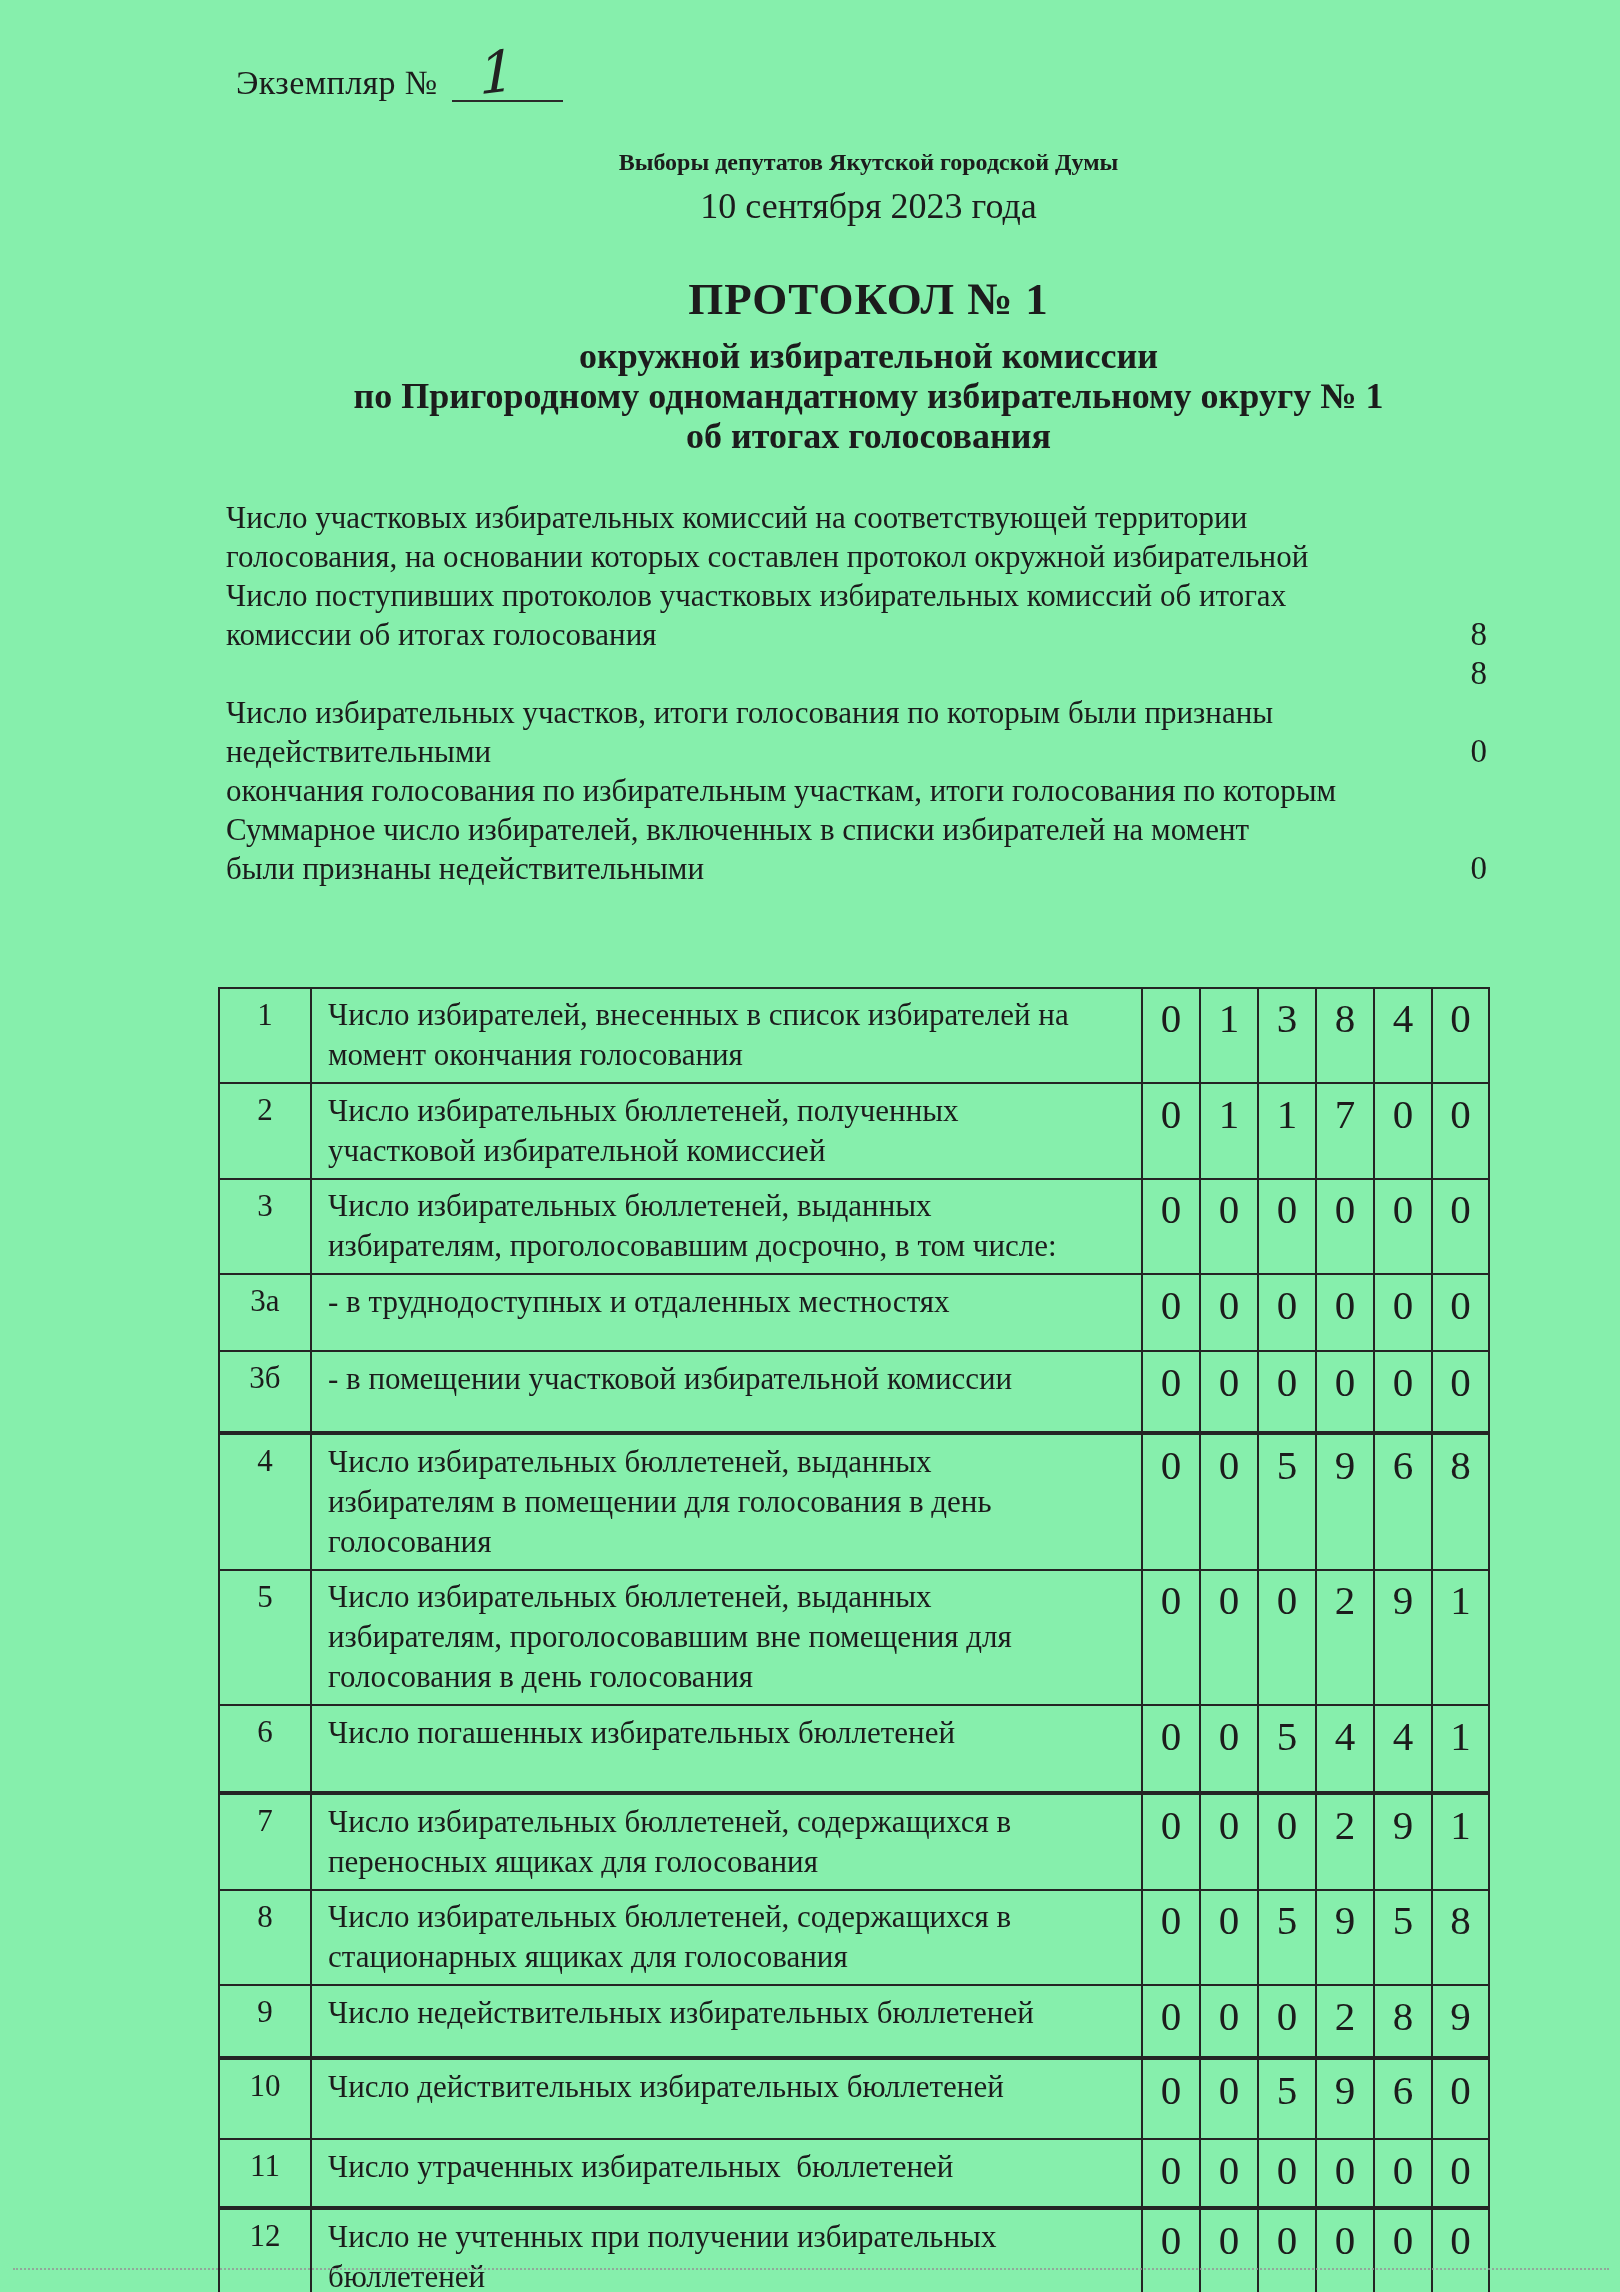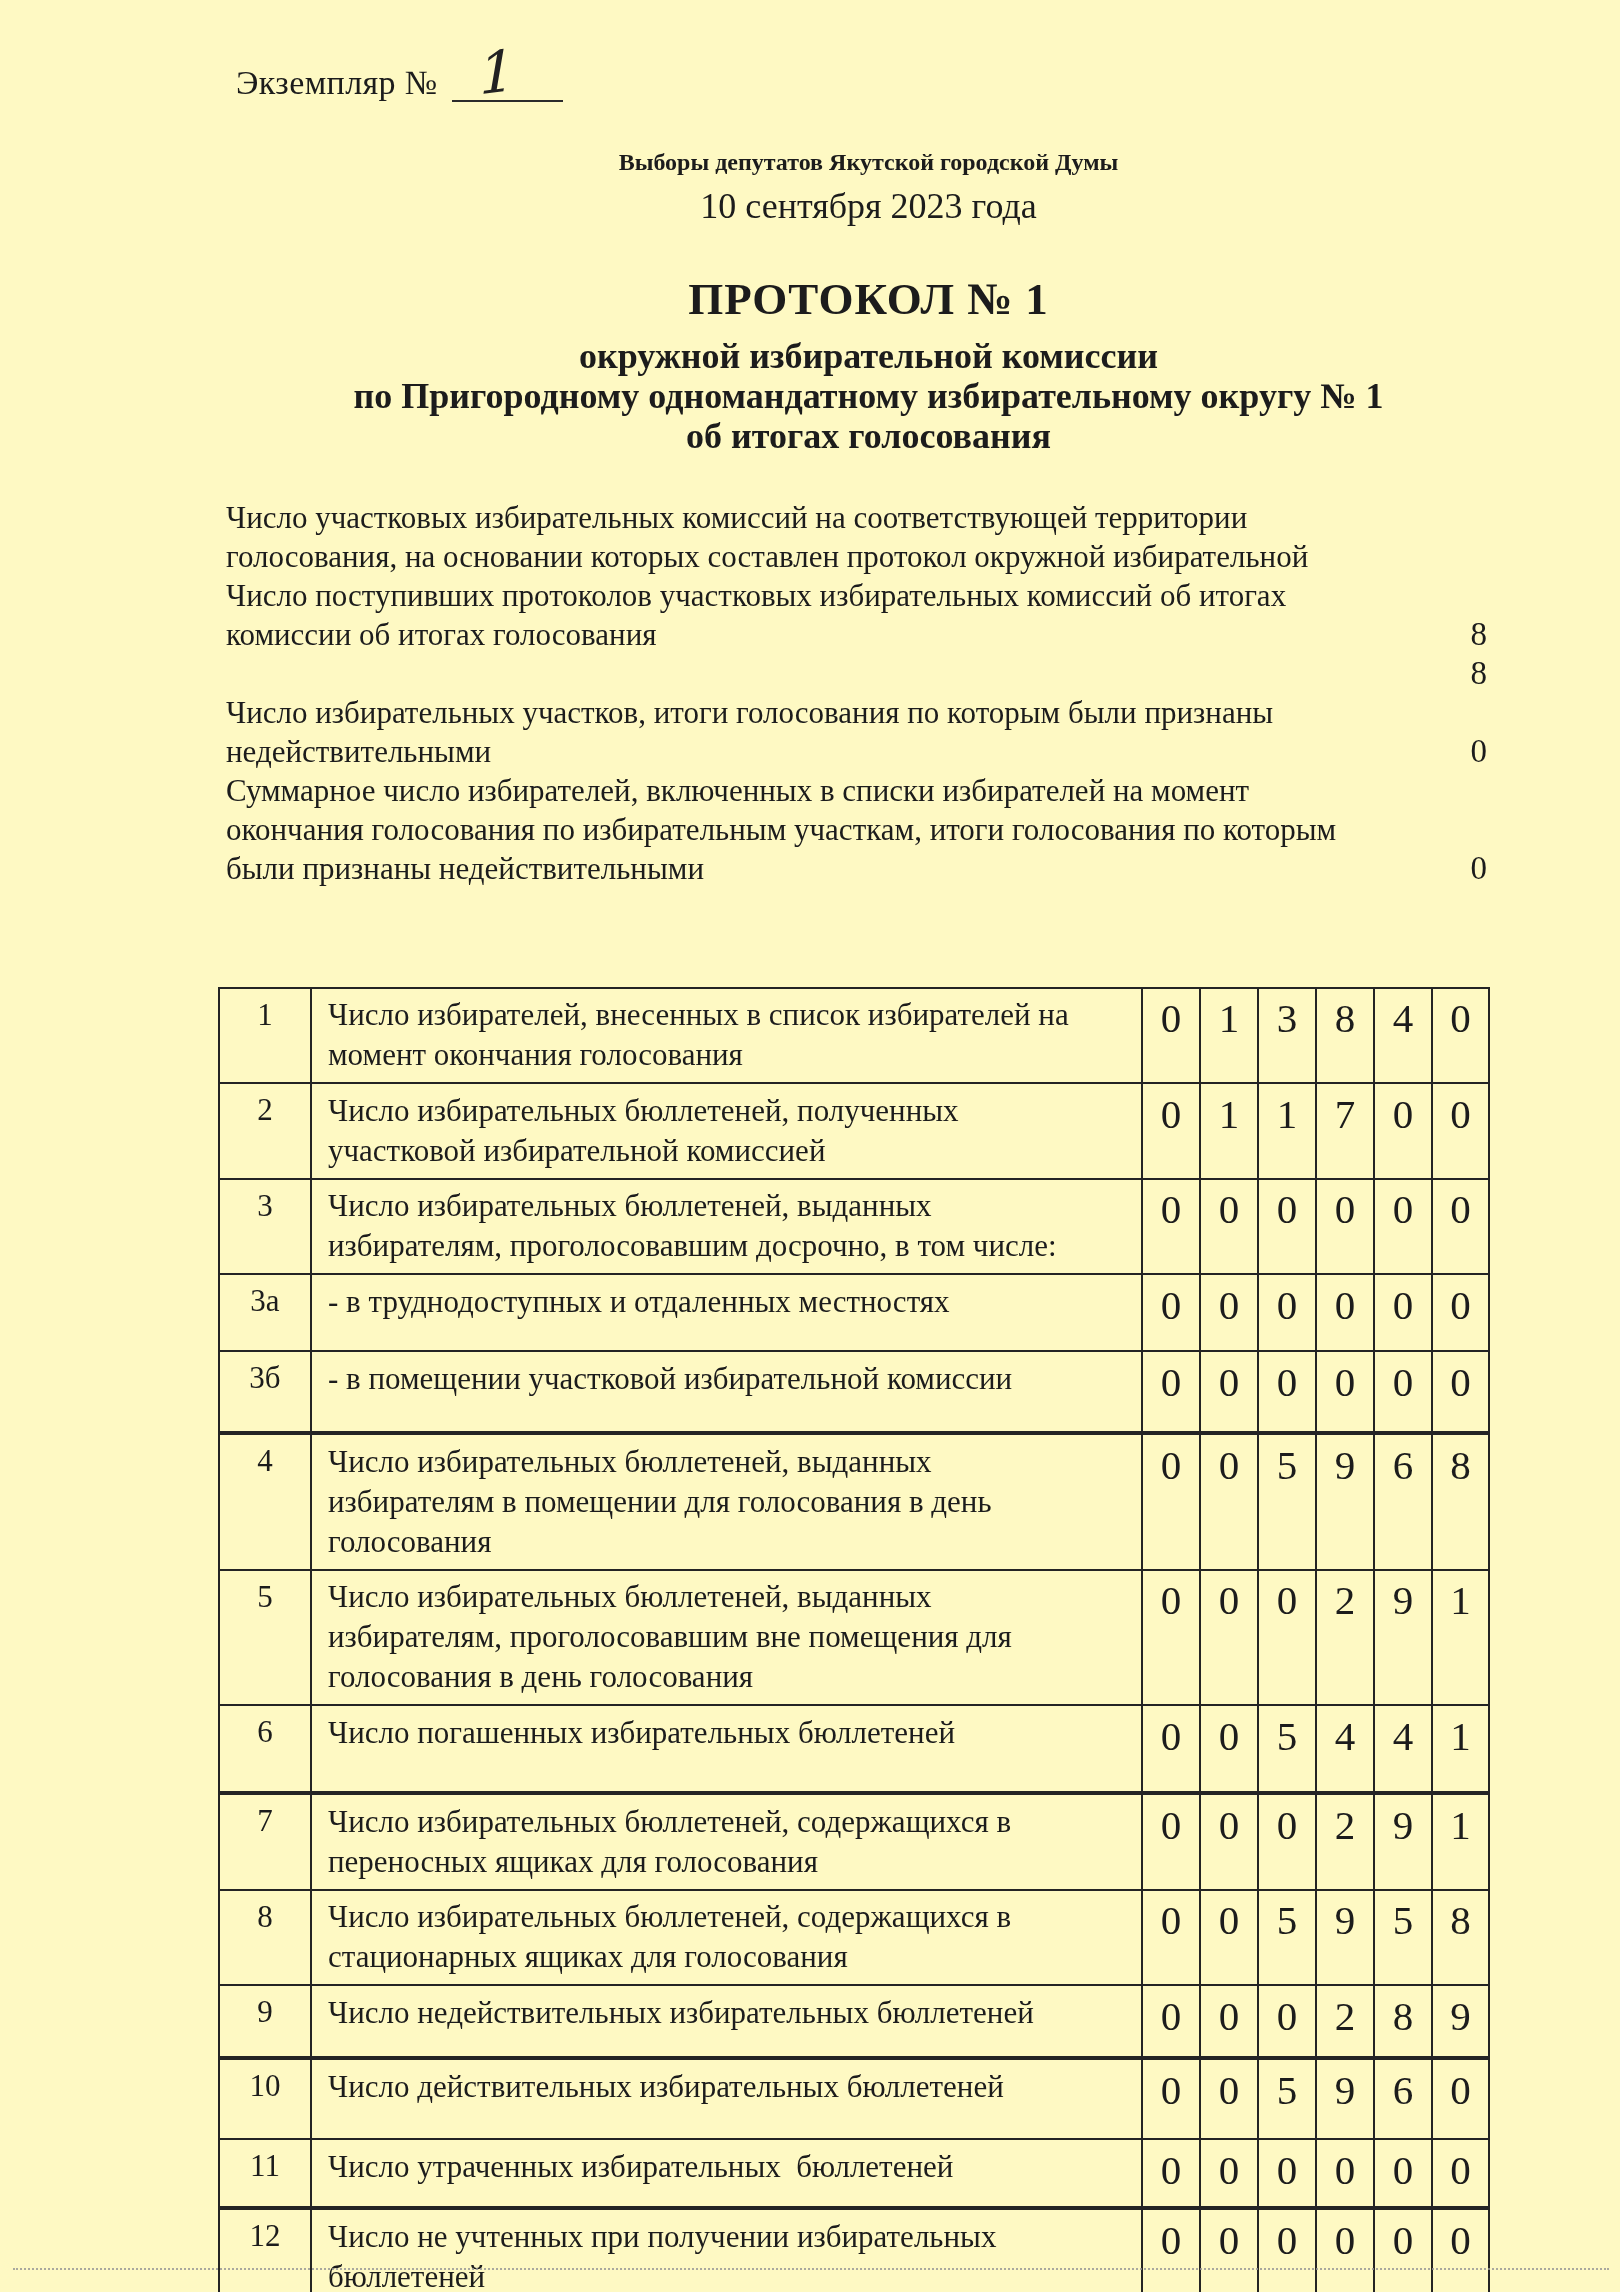--- a/index.html
+++ b/index.html
@@ -4,21 +4,21 @@
 <style>
   * { margin: 0; padding: 0; box-sizing: border-box; }
   html, body { background: #ffffff; }
   body {
     width: 1620px; height: 2293px;
     position: relative;
     font-family: "Liberation Serif", "DejaVu Serif", serif;
     color: #1c1c1c;
     overflow: hidden;
   }
-  .page { position: absolute; inset: 0; background: #fef9c3; }
+  .page { position: absolute; inset: 0; background: #86efac; }
 
   
   .exemplar-row {
     position: absolute; left: 236px; top: 63px;
     font-size: 34px; line-height: 39px; letter-spacing: 0.4px;
     white-space: nowrap;
   }
   .exemplar-underline {
     display: inline-block; position: relative;
     width: 111px; height: 34px;
@@ -95,22 +95,22 @@
   </div>
 
   <div class="intro">
       <div class="intro-line"><span class="intro-text">Число участковых избирательных комиссий на соответствующей территории</span><span class="intro-value"></span></div>
       <div class="intro-line"><span class="intro-text">голосования, на основании которых составлен протокол окружной избирательной</span><span class="intro-value"></span></div>
       <div class="intro-line"><span class="intro-text">Число поступивших протоколов участковых избирательных комиссий об итогах</span><span class="intro-value"></span></div>
       <div class="intro-line"><span class="intro-text">комиссии об итогах голосования</span><span class="intro-value">8</span></div>
       <div class="intro-line"><span class="intro-text"></span><span class="intro-value">8</span></div>
       <div class="intro-line"><span class="intro-text">Число избирательных участков, итоги голосования по которым были признаны</span><span class="intro-value"></span></div>
       <div class="intro-line"><span class="intro-text">недействительными</span><span class="intro-value">0</span></div>
+      <div class="intro-line"><span class="intro-text">окончания голосования по избирательным участкам, итоги голосования по которым</span><span class="intro-value"></span></div>
       <div class="intro-line"><span class="intro-text">Суммарное число избирателей, включенных в списки избирателей на момент</span><span class="intro-value"></span></div>
-      <div class="intro-line"><span class="intro-text">окончания голосования по избирательным участкам, итоги голосования по которым</span><span class="intro-value"></span></div>
       <div class="intro-line"><span class="intro-text">были признаны недействительными</span><span class="intro-value">0</span></div>
     </div>
 
   <table class="results-table">
     <colgroup>
       <col style="width:92px">
       <col style="width:831px">
       <col style="width:58px">
         <col style="width:58px">
         <col style="width:58px">

